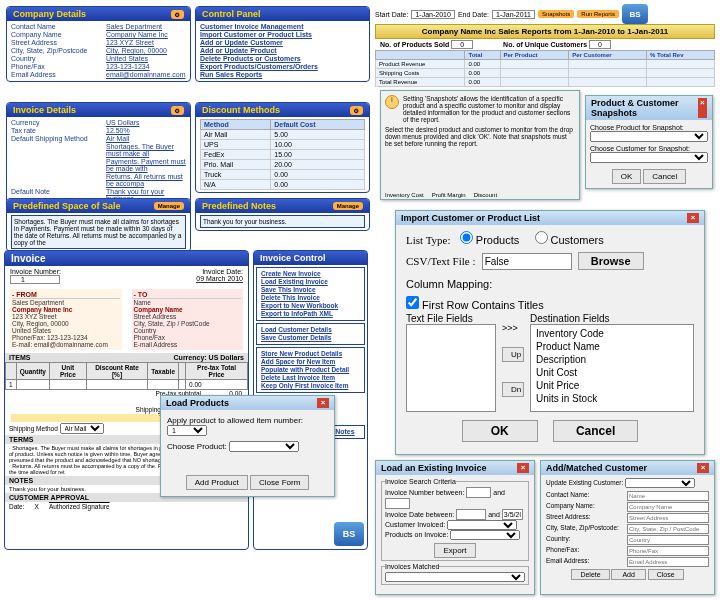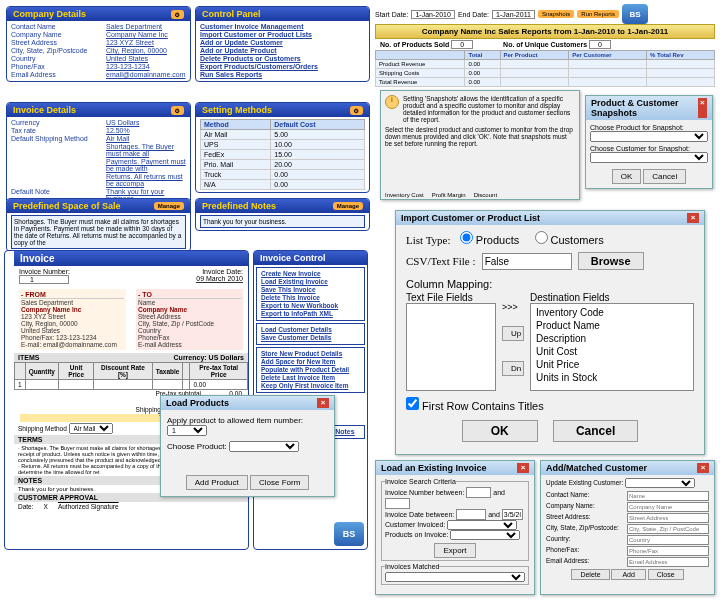--- a/index.html
+++ b/index.html
@@ -206,21 +206,21 @@
       </div>
       <div class="row">
         <div class="label">Default Note</div>
         <div class="val">Thank you for your business.</div>
       </div>
     </div>
 </div>
 
 <div class="panel" style="left:193px; top:100px; width:175px;">
   <div class="panel-header">
-      <span>Setting Methods</span>
+      <span>Discount Methods</span>
       <span class="mgr">⚙</span>
     </div>
   <div class="panel-body">
       <table class="shp" id="shp-tbl">
         <tbody>
           <tr>
             <th>Method</th>
             <th>Default Cost</th>
           </tr>
           <tr>
@@ -265,21 +265,21 @@
 <div class="panel" style="left:193px; top:196px; width:175px;">
   <div class="panel-header">
       <span>Predefined Notes</span>
       <span class="mgr">Manage</span>
     </div>
   <div class="panel-body">
       <div class="terms-body">Thank you for your business.</div>
     </div>
 </div>
 
-<div class="inv-panel" style="left:4px; top:250px; width:245px; height:300px;padding-left:9px;">
+<div class="inv-panel" style="left:4px; top:250px; width:245px; height:300px;">
   <div class="inv-header">Invoice</div>
   <div style="display:flex;font-size:7px;padding:2px 5px;">
     <div style="flex:1"><span>Invoice Number:</span><br><span style="border:1px solid #888;padding:0 10px;display:inline-block;width:50px">1</span></div>
     <div style="flex:1;text-align:right"><span>Invoice Date:</span><br><span style="border-bottom:1px solid #333">09 March 2010</span></div>
   </div>
   <div class="from-to">
     <div class="box" style="background:#fff4e5;padding:2px;">
       <div class="hd">- FROM</div>
       <div id="inv-from">
           <div style="">Sales Department</div>
@@ -503,20 +503,21 @@
   <div class="import-body">
     <div style="margin-bottom:6px"><span class="lbl">List Type:</span>
       &nbsp;&nbsp;<label><input type="radio" checked="" style=""> <span>Products</span></label>
       &nbsp;&nbsp;&nbsp;&nbsp;<label><input type="radio" style=""> <span>Customers</span></label>
     </div>
     <div style="margin-bottom:8px"><span class="lbl">CSV/Text File :</span>
       &nbsp;<input type="text" style="width: 90px; font-size: 10px; padding: 2px;" value="False">
       &nbsp;<button class="btn" style="font-size:11px;font-weight:bold;padding:2px 12px">Browse</button>
     </div>
     <div style="font-size:11px">Column Mapping:</div>
+    <div style="margin-top:6px"><label><input type="checkbox" checked="" style=""> <span>First Row Contains Titles</span></label></div>
     <div style="display:flex;gap:6px;font-size:10px;margin-top:2px">
       <div style="width:90px">
         <span>Text File Fields</span>
         <div class="fields" style="height:88px"></div>
       </div>
       <div style="width:22px;padding-top:10px">
         <div style="font-size:9px">&gt;&gt;&gt;</div>
         <button class="btn" style="width:22px;margin-top:14px">Up</button>
         <button class="btn" style="width:22px;margin-top:20px">Dn</button>
       </div>
@@ -525,21 +526,20 @@
         <div class="fields" id="dest-fields" style="height:88px">
             <div>Inventory Code</div>
             <div>Product Name</div>
             <div>Description</div>
             <div>Unit Cost</div>
             <div>Unit Price</div>
             <div>Units in Stock</div>
           </div>
       </div>
     </div>
-    <div style="margin-top:6px"><label><input type="checkbox" checked="" style=""> <span>First Row Contains Titles</span></label></div>
     <div style="margin-top:8px;text-align:center">
       <button class="btn" style="font-size:12px;font-weight:bold;padding:3px 28px">OK</button>
       &nbsp;&nbsp;&nbsp;
       <button class="btn" style="font-size:12px;font-weight:bold;padding:3px 22px">Cancel</button>
     </div>
   </div>
 </div>
 
 <div class="dialog" style="left:375px; top:460px; width:160px; height:135px;">
   <div class="dialog-title">

